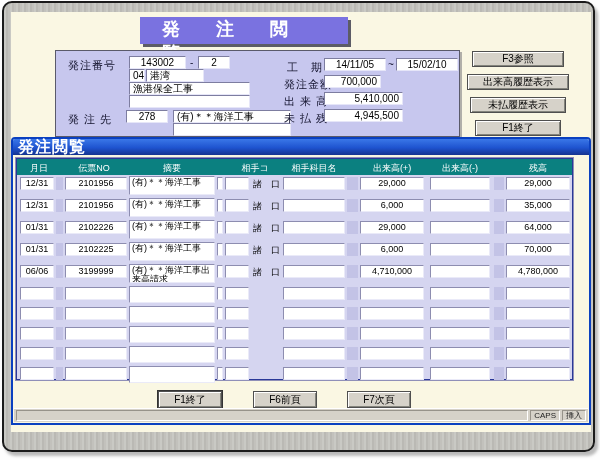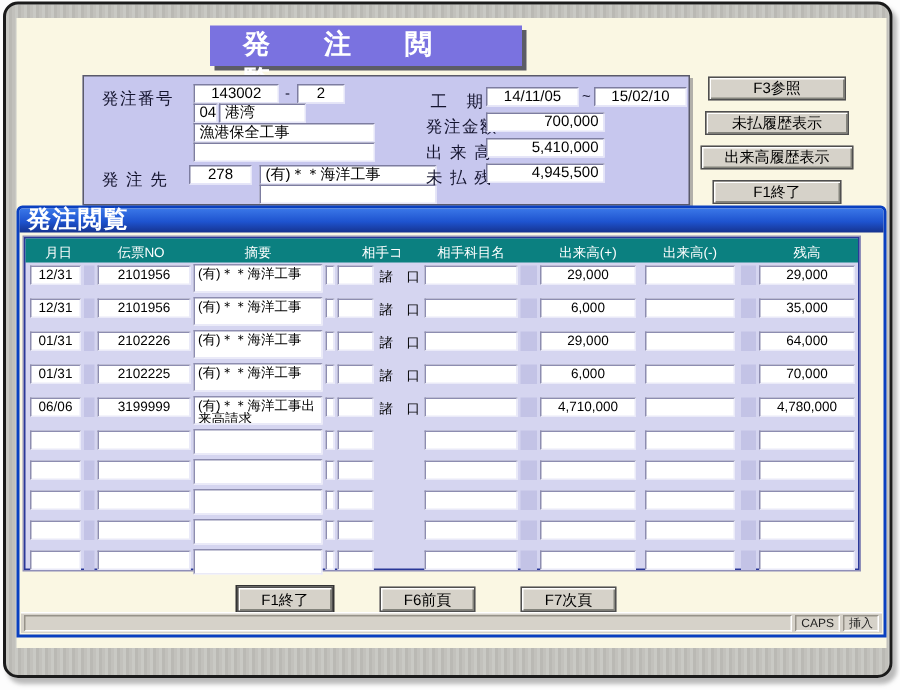--- a/index.html
+++ b/index.html
@@ -117,33 +117,33 @@
       <div class="fld ctr" style="left:70px;top:59px;width:42px">278</div>
       <div class="fld" style="left:117px;top:59px;width:118px">(有)＊＊海洋工事</div>
       <div class="fld" style="left:117px;top:72px;width:118px"></div>
 
       <div class="lbl" style="left:231px;top:9px">工　期</div>
       <div class="fld ctr" style="left:268px;top:7px;width:62px">14/11/05</div>
       <div class="plain" style="left:332px;top:8px">~</div>
       <div class="fld ctr" style="left:340px;top:7px;width:62px">15/02/10</div>
 
       <div class="lbl" style="left:228px;top:26px">発注金額</div>
-      <div class="fld num" style="left:268px;top:24px;width:79px">700,000</div>
+      <div class="fld num" style="left:268px;top:24px;width:57px">700,000</div>
 
       <div class="lbl" style="left:228px;top:43px">出 来 高</div>
       <div class="fld num" style="left:268px;top:41px;width:79px">5,410,000</div>
 
       <div class="lbl" style="left:228px;top:60px">未 払 残</div>
       <div class="fld num" style="left:268px;top:58px;width:79px">4,945,500</div>
     </div>
 
     <div class="side-buttons">
         <div class="btn" style="width:92px">F3参照</div>
+        <div class="btn" style="width:102px">出来高履歴表示</div>
         <div class="btn" style="width:96px">未払履歴表示</div>
-        <div class="btn" style="width:102px">出来高履歴表示</div>
         <div class="btn" style="width:86px">F1終了</div>
       </div>
 
     <div class="subwindow">
       <div class="titlebar">
         <span>発注閲覧</span>
       </div>
 
       <div class="table-panel">
         <div class="thead">

